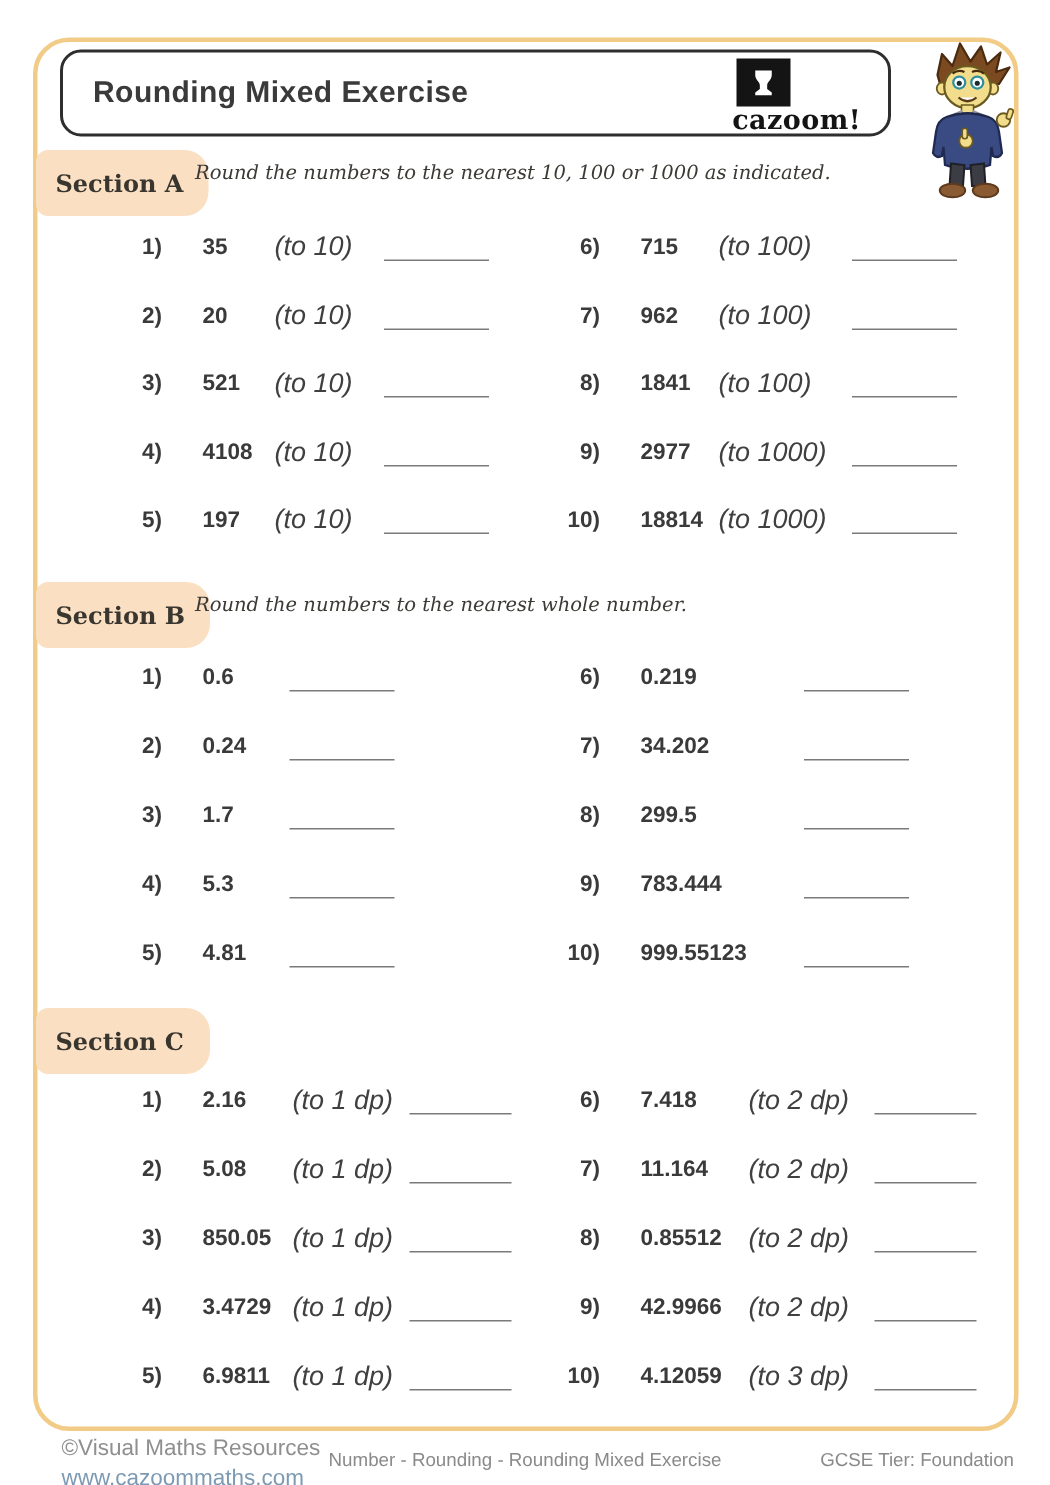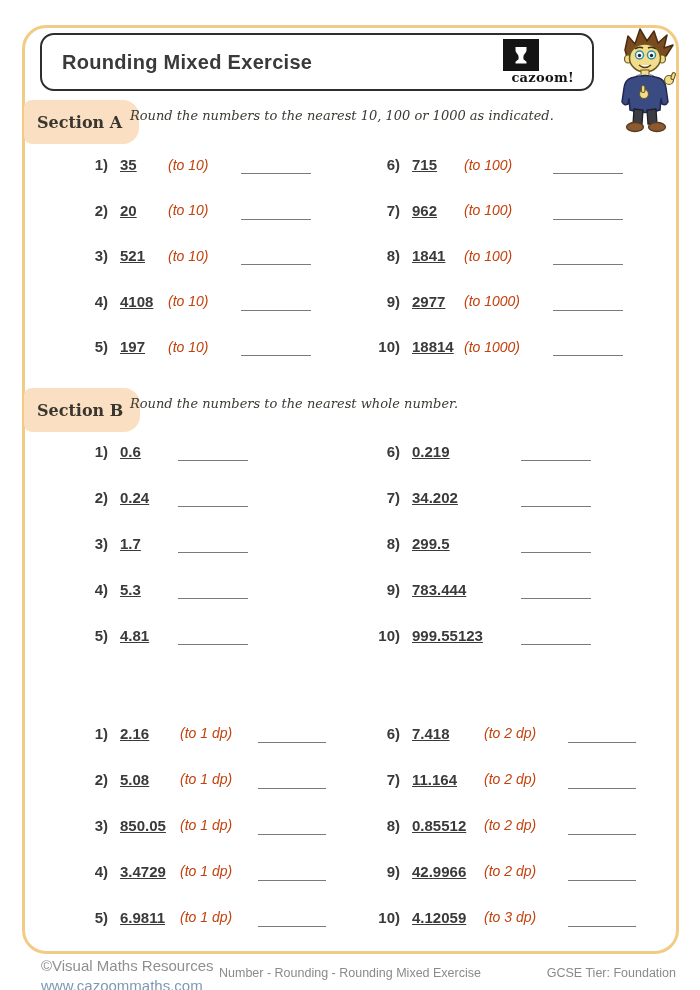--- a/index.html
+++ b/index.html
@@ -8,37 +8,37 @@
 
   .page-frame{position:absolute;left:22px;top:25px;width:651px;height:923px;
               border:3px solid #f2cc86;border-radius:24px;background:#fff;}
 
   .header-box{position:absolute;left:40px;top:33px;width:550px;height:54px;
               border:2px solid #2e2e2e;border-radius:14px;background:#fff;
               display:flex;align-items:center;}
   .worksheet-title{font-size:20px;font-weight:bold;margin-left:20px;letter-spacing:.3px;color:#3a3a3a;}
   .logo{position:absolute;right:18px;top:4px;display:flex;flex-direction:column;align-items:center;}
   .logo-box{width:36px;height:32px;background:#141414;display:flex;align-items:center;justify-content:center;}
-  .logo-text{font-family:"DejaVu Serif",serif;font-weight:bold;font-size:13px;color:#141414;margin-top:-1px;letter-spacing:.3px;margin-left:44px;}
+  .logo-text{font-family:"DejaVu Serif",serif;font-weight:bold;font-size:18px;color:#141414;margin-top:-1px;letter-spacing:.3px;margin-left:44px;}
 
   .mascot{position:absolute;left:597px;top:24px;width:96px;height:112px;}
 
   .sec-label{position:absolute;left:24px;height:44px;background:#fbdfc2;
              border-radius:8px 16px 16px 8px;display:flex;align-items:center;
              padding:0 17px 0 13px;font-family:"DejaVu Serif",serif;
              font-weight:bold;font-size:16px;color:#38362f;}
   .sec-instr{position:absolute;left:130px;font-family:"DejaVu Serif",serif;font-style:italic;
              font-size:13px;color:#3c3a34;}
 
   .col{position:absolute;display:flex;flex-direction:column;}
   .row{display:flex;align-items:center;height:46px;}
   .rowsA .row{height:45.5px;}
   .num{width:var(--wnum);text-align:right;font-weight:bold;font-size:15px;flex:none;}
-  .val{margin-left:12px;width:var(--wval);font-weight:bold;font-size:15px;flex:none;text-decoration:underline;}
-  .note{width:var(--wnote);font-style:italic;font-size:14px;color:#c2410c;flex:none;}
+  .val{margin-left:27px;width:var(--wval);font-weight:bold;font-size:15px;flex:none;}
+  .note{width:var(--wnote);font-style:italic;font-size:18px;color:#404040;flex:none;}
   .line{width:var(--wline);border-bottom:1.5px solid #7a7a7a;height:0;flex:none;transform:translateY(9px);}
 
   .colA-L{--wnum:30px;--wval:48px;--wnote:73px;--wline:70px;}
   .colA-R{--wnum:34px;--wval:52px;--wnote:89px;--wline:70px;}
   .colB-L{--wnum:30px;--wval:58px;--wline:70px;}
   .colB-R{--wnum:34px;--wval:109px;--wline:70px;}
   .colC-L{--wnum:30px;--wval:60px;--wnote:78px;--wline:68px;}
   .colC-R{--wnum:34px;--wval:72px;--wnote:84px;--wline:68px;}
 
   .footer-left{position:absolute;left:25px;top:956px;font-size:15px;color:#8f8f8f;line-height:1.3;margin-left:16px;}
@@ -223,20 +223,21 @@
       <span class="val">783.444</span>
       <span class="line"></span>
     </div>
     <div class="row">
       <span class="num">10)</span>
       <span class="val">999.55123</span>
       <span class="line"></span>
     </div>
   </div>
 
+  <div class="sec-label" style="top:672px">Section C</div>
 
   <div class="col colC-L" style="left:78px;top:710px">
     <div class="row">
       <span class="num">1)</span>
       <span class="val">2.16</span>
       <span class="note">(to 1 dp)</span>
       <span class="line"></span>
     </div>
     <div class="row">
       <span class="num">2)</span>

